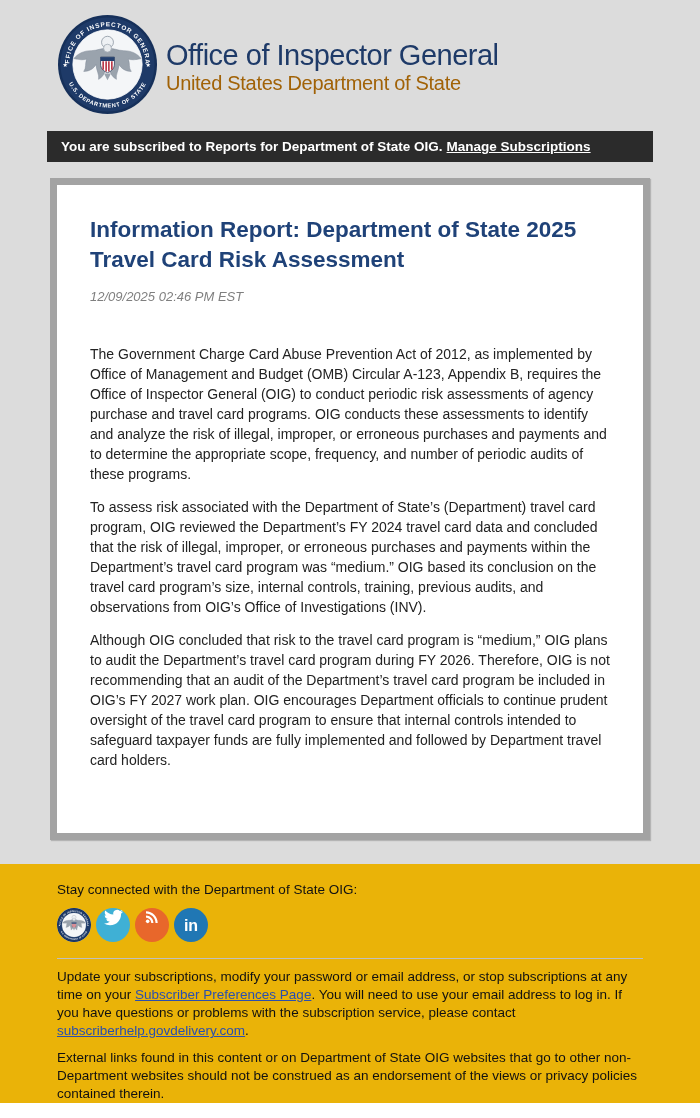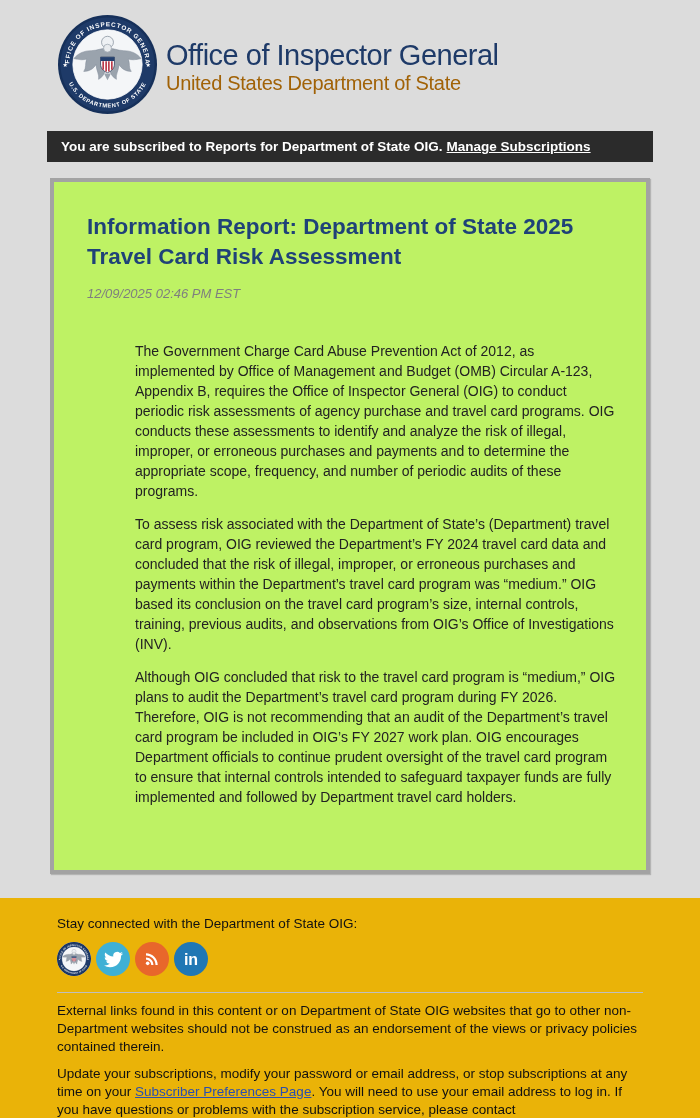--- a/index.html
+++ b/index.html
@@ -12,34 +12,34 @@
   .masthead { padding:15px 0 0 58px; display:flex; align-items:center; }
   .seal-lg { width:99px; height:99px; flex:0 0 auto; }
   .masthead-text { margin-left:9px; padding-top:6px; }
   .org-name { color:#1e3a68; font-size:29px; font-weight:500; letter-spacing:-0.5px; line-height:1.1; }
   .org-sub  { color:#a16207; font-size:20px; font-weight:500; letter-spacing:-0.3px; line-height:1.2; }
 
   .subscribe-bar { margin:17px 47px 16px 47px; background:#2b2b2b; color:#ffffff;
                    font-size:13.5px; font-weight:bold; padding:8px 14px; }
   .subscribe-bar a { color:#ffffff; text-decoration:underline; margin-left:4px; cursor:pointer; }
 
-  .content-card { margin:5px 50px 0 50px; background:#bef264;
-                  border:4px solid #a3a3a3; box-shadow:1px 1px 1px rgba(0,0,0,.18);
+  .content-card { margin:5px 50px 0 50px; background:#ffffff;
+                  border:7px solid #a3a3a3; box-shadow:1px 1px 1px rgba(0,0,0,.18);
                   padding:30px 30px 50px 33px; min-height:600px; }
   .article-title { color:#1f4278; font-size:22.5px; font-weight:bold; line-height:1.32; max-width:520px; }
   .article-date { color:#7f7f7f; font-size:13px; font-style:italic; margin-top:15px; }
-  .article-body { margin-top:40px;margin-left:48px; }
+  .article-body { margin-top:40px; }
   .article-body p { color:#222222; font-size:14px; line-height:20px; margin-bottom:13px; max-width:540px; }
 
   
   .connect-zone { background:#eab308; padding:18px 57px 0 57px; }
   .connect-heading { color:#111111; font-size:13.5px; }
   .social-row { display:flex; gap:5px; margin-top:11px; align-items:center; }
   .icon-circle { width:34px; height:34px; border-radius:50%; display:flex;
-                 align-items:center; justify-content:center; cursor:pointer; }
+                 align-items:flex-start; justify-content:center; cursor:pointer; }
   .icon-circle svg { display:block; }
   .ic-seal { background:#ffffff; }
   .ic-twitter { background:#3fb0d5; }
   .ic-rss { background:#e8672b; }
   .ic-linkedin { background:#2077b4; }
   .connect-zone hr { border:none; border-top:1px solid #bfbfbf; margin:16px 0 0 0; }
   .disclaimer p { color:#111111; font-size:13.5px; line-height:18px; margin-top:9px; max-width:586px; }
   .disclaimer a { color:#2a4faf; text-decoration:underline; cursor:pointer; }
 
   
@@ -131,22 +131,22 @@
       <span class="icon-circle ic-linkedin">
         <svg width="34" height="34" viewBox="0 0 34 34">
           <text x="17" y="23" text-anchor="middle" fill="#ffffff" font-size="16" font-weight="bold" font-family="Liberation Sans, sans-serif">in</text>
         </svg>
       </span>
     </div>
 
     <hr>
 
     <div class="disclaimer">
+      <p><span>Update your subscriptions, modify your password or email address, or stop subscriptions at any time on your </span><a>Subscriber Preferences Page</a><span>. You will need to use your email address to log in. If you have questions or problems with the subscription service, please contact </span><a>subscriberhelp.govdelivery.com</a><span>.</span></p>
       <p>External links found in this content or on Department of State OIG websites that go to other non-Department websites should not be construed as an endorsement of the views or privacy policies contained therein.</p>
-      <p><span>Update your subscriptions, modify your password or email address, or stop subscriptions at any time on your </span><a>Subscriber Preferences Page</a><span>. You will need to use your email address to log in. If you have questions or problems with the subscription service, please contact </span><a>subscriberhelp.govdelivery.com</a><span>.</span></p>
     </div>
   </div>
 
   <div class="footer">
     <hr>
     <div class="footer-inner">
       
       
     </div>
   </div>

